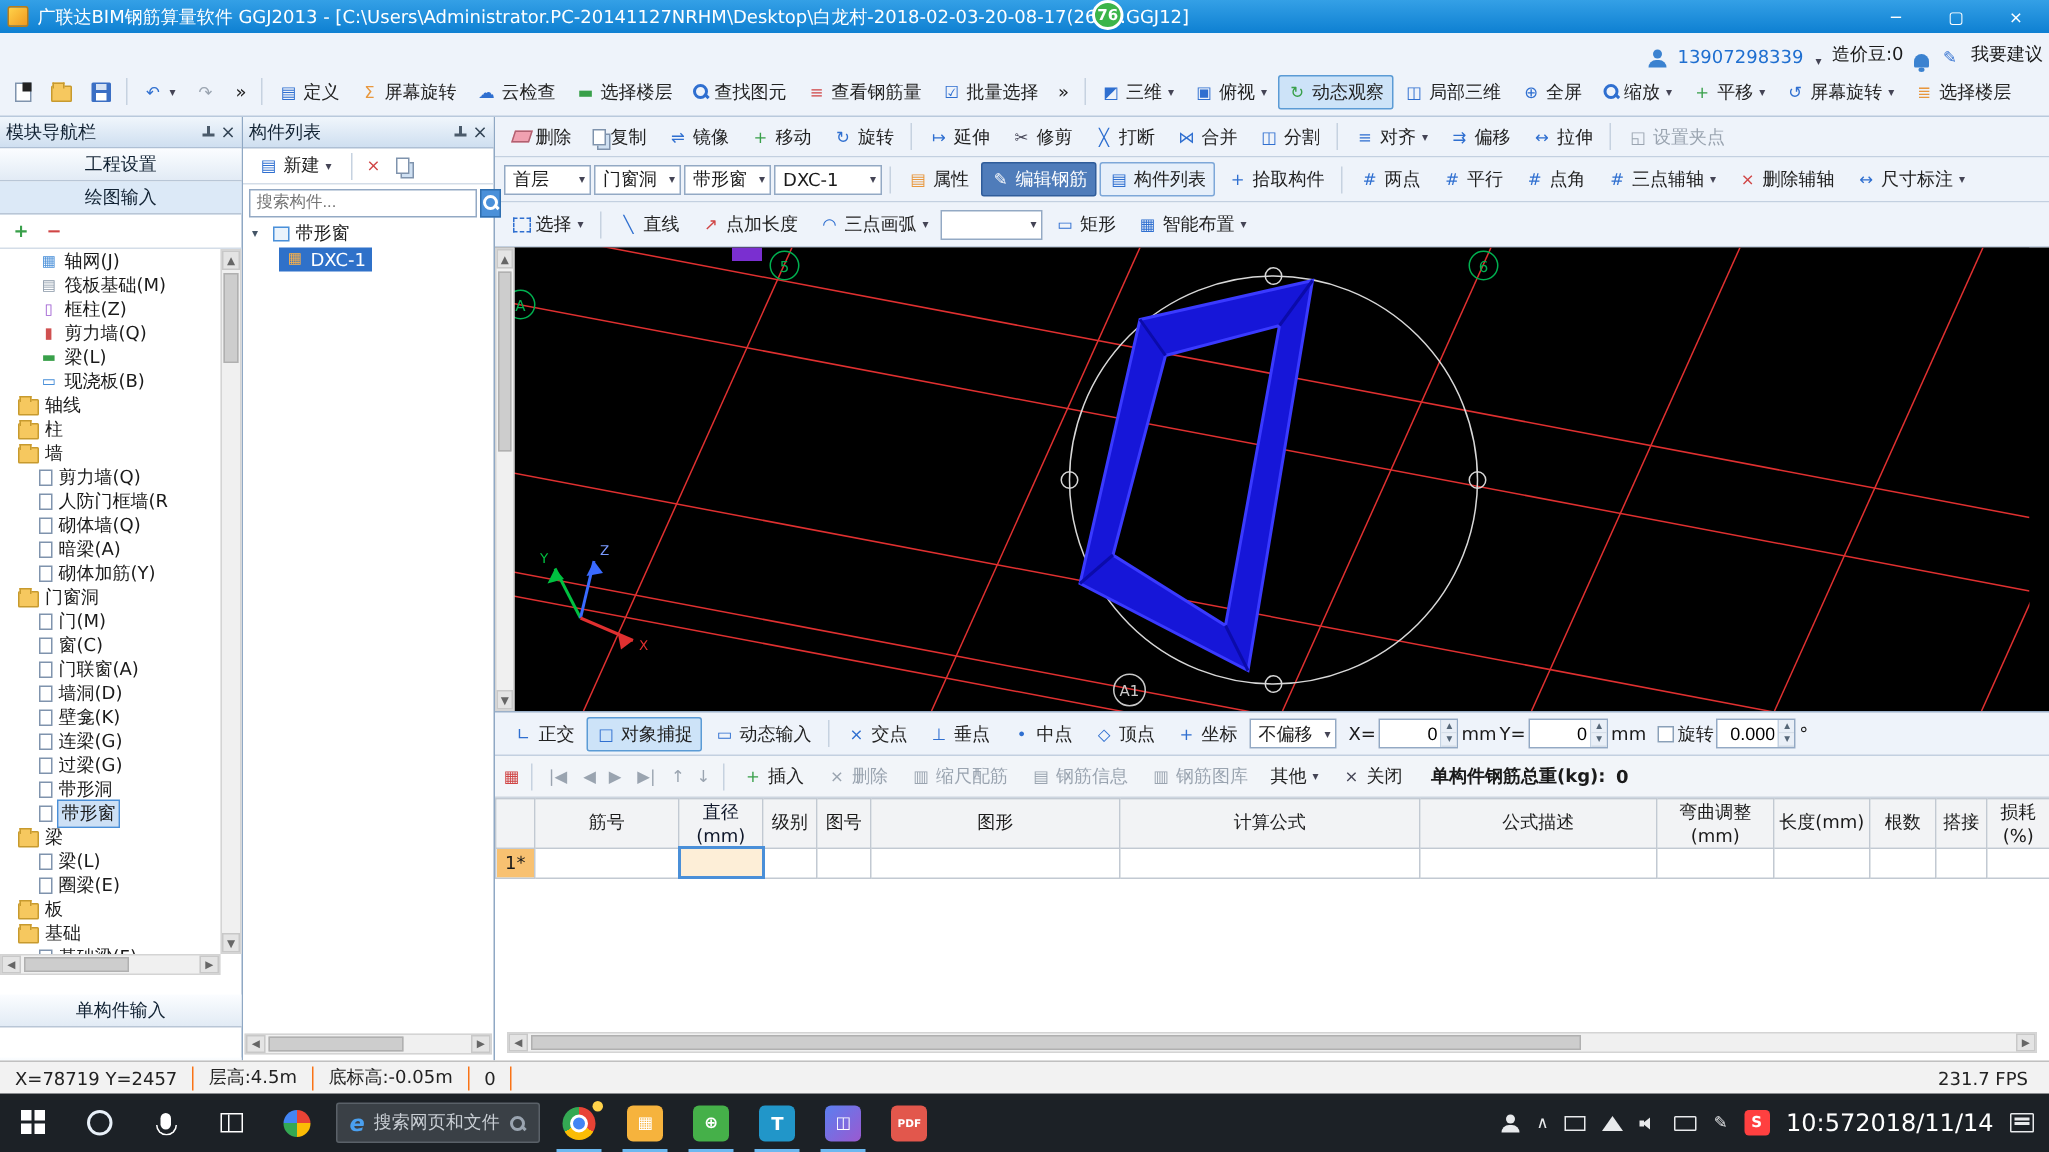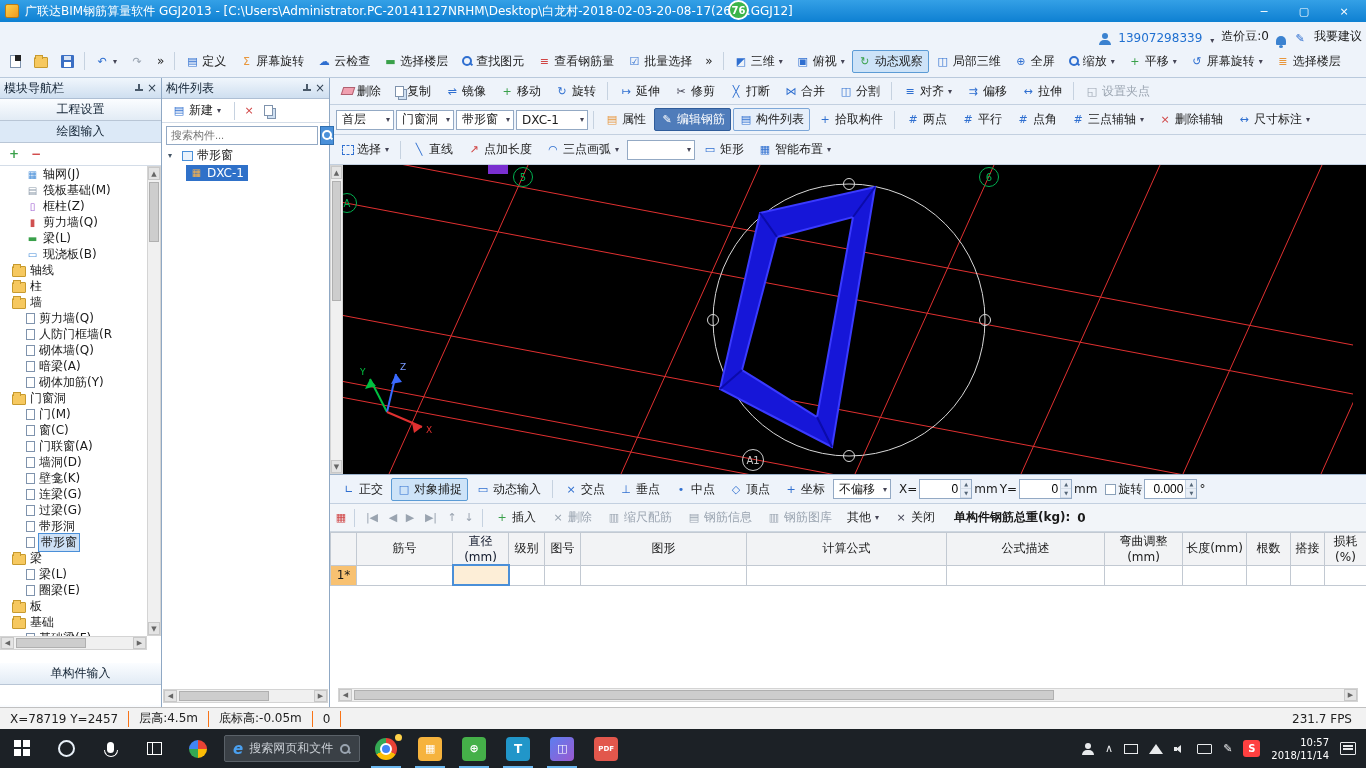--- a/index.html
+++ b/index.html
@@ -130,21 +130,21 @@
 .appsq{width:24px;height:24px;border-radius:4px;display:flex;align-items:center;justify-content:center;color:#fff;font-weight:bold}
 .tray{display:flex;align-items:center;gap:11px;margin-left:auto;padding-right:10px}
 .trayic{color:#e8eaec;font-size:11px;display:flex;align-items:center;justify-content:center}
 .monic{width:14px;height:10px;border:1.5px solid #e8eaec}
 .wifiic{width:0;height:0;border-left:7px solid transparent;border-right:7px solid transparent;border-bottom:10px solid #e8eaec}
 .volic{position:relative;width:12px;height:10px}
 .volic::before{content:"";position:absolute;left:0;top:3px;width:3px;height:4px;background:#e8eaec}
 .volic::after{content:"";position:absolute;left:2px;top:1px;border-top:4px solid transparent;border-bottom:4px solid transparent;border-right:5px solid #e8eaec}
 .kbic{width:15px;height:10px;border:1.5px solid #e8eaec;border-radius:1px}
 .sgic{width:17px;height:17px;border-radius:3px;background:#ff4040;color:#fff;font-size:10px;font-weight:bold;display:flex;align-items:center;justify-content:center}
-.clock{display:flex;flex-direction:column;align-items:flex-end;font-size:10px;line-height:13px}
+.clock{display:flex;flex-direction:row;align-items:flex-end;font-size:16px;line-height:13px}
 .acic{width:16px;height:13px;border:1.5px solid #e8eaec;border-radius:1px;position:relative}
 .acic::after{content:"";position:absolute;left:2px;top:2px;right:2px;height:1.5px;background:#e8eaec;box-shadow:0 3px 0 #e8eaec}
 </style>
 </head>
 <body>
 
 <div id="stage">
 
   <div id="titlebar" class="abs">
     <span class="applogo"></span>

